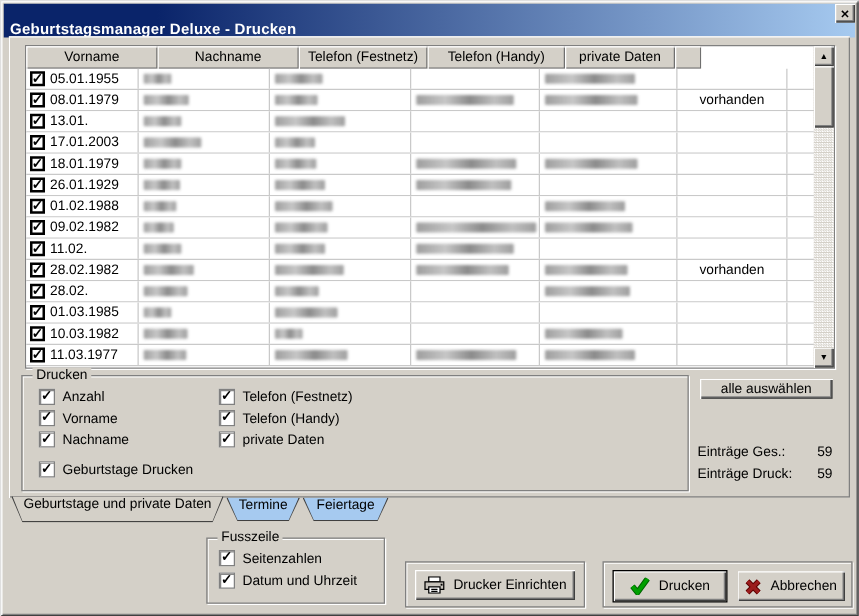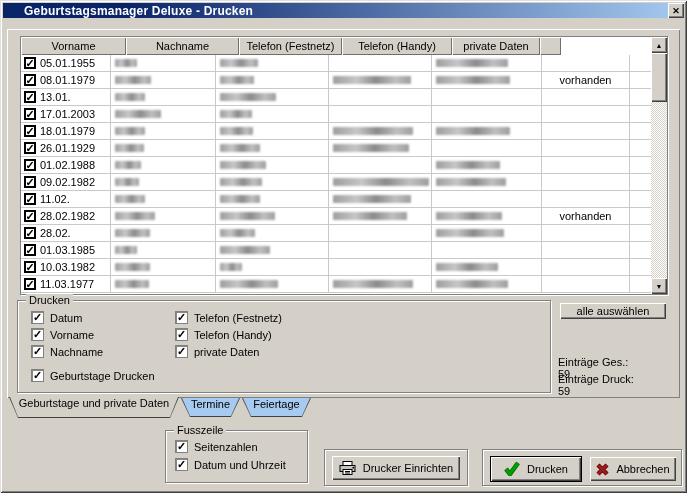--- a/index.html
+++ b/index.html
@@ -14,23 +14,23 @@
   *{box-sizing:border-box;margin:0;padding:0;font-family:"Liberation Sans",sans-serif;}
   html,body{background:#777;}
   .window{
     position:relative;width:687px;height:493px;background:var(--window_bg);
     box-shadow:inset 1px 1px 0 #DFDFDF, inset -1px -1px 0 #404040,
                inset 2px 2px 0 #FFFFFF, inset -2px -2px 0 #808080;
     font-size:11px;color:#000;overflow:hidden;
   }
   
   .titlebar{
-    position:absolute;left:3px;top:3px;right:3px;height:15px;
+    position:absolute;left:3px;top:3px;right:3px;height:27px;
     background:linear-gradient(90deg,var(--titlebar_start) 0%,var(--titlebar_start) 18%,var(--titlebar_end) 100%);
-    display:flex;align-items:center;padding-left:21px;
+    display:flex;align-items:flex-end;padding-left:5px;
   }
   .titlebar .title{color:#fff;font-weight:bold;font-size:12px;letter-spacing:.2px;}
   .close-btn{
     position:absolute;top:3px;right:3px;width:16px;height:15px;background:var(--window_bg);
     box-shadow:inset 1px 1px 0 #fff, inset -1px -1px 0 #404040, inset -2px -2px 0 #808080;
     display:flex;align-items:center;justify-content:center;font-size:9px;font-weight:bold;cursor:pointer;
   }
   
   .page{
     position:absolute;left:7px;top:29px;width:673px;height:369px;background:var(--window_bg);
@@ -96,21 +96,21 @@
   .cbrow .lbl{margin-left:6px;white-space:nowrap;}
   
   .btn{
     position:absolute;background:var(--window_bg);border:none;font-size:11px;color:#000;
     box-shadow:inset 1px 1px 0 #fff, inset -1px -1px 0 #404040, inset -2px -2px 0 #808080;
     display:flex;align-items:center;justify-content:center;cursor:pointer;
   }
   .btn.default{border:1px solid #000;}
   .btn .ic{margin-right:7px;display:inline-flex;}
   
-  .counter{position:absolute;width:108px;display:flex;justify-content:space-between;font-size:11px;flex-direction:column;}
+  .counter{position:absolute;width:108px;display:flex;justify-content:space-between;font-size:11px;}
   
   .tab{
     position:absolute;top:397px;height:21px;cursor:pointer;
     display:flex;justify-content:center;
   }
   .tab .shape{
     position:absolute;inset:0;background:#404040;
     clip-path:polygon(0 0,100% 0,calc(100% - 9px) 100%,9px 100%);
   }
   .tab .shape-in{
@@ -426,21 +426,21 @@
         <span>▼</span>
       </div>
     </div>
   </div>
 
   <div class="groupbox" style="left:17px;top:300px;width:534px;height:93px;">
     <span class="legend">Drucken</span>
     <div id="drucken-checks">
         <div class="cbrow" style="left: 13px; top: 10px;">
           <span class="cb">✓</span>
-          <span class="lbl">Datum</span>
+          <span class="lbl">Anzahl</span>
         </div>
         <div class="cbrow" style="left: 13px; top: 27px;">
           <span class="cb">✓</span>
           <span class="lbl">Vorname</span>
         </div>
         <div class="cbrow" style="left: 13px; top: 44px;">
           <span class="cb">✓</span>
           <span class="lbl">Nachname</span>
         </div>
         <div class="cbrow" style="left: 157px; top: 10px;">

